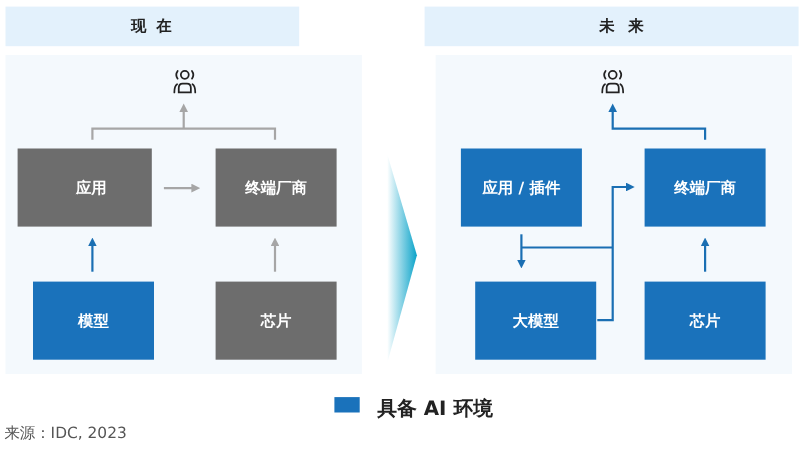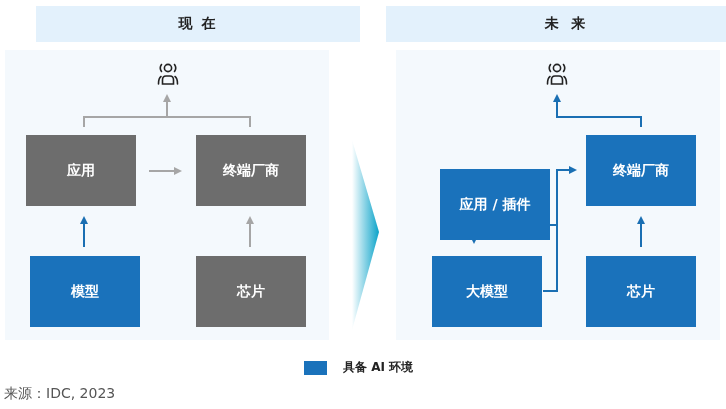--- a/index.html
+++ b/index.html
@@ -8,27 +8,27 @@
   .hdr { position:absolute; top:6px; height:36px; background:#e3f1fc;
          display:flex; align-items:center; justify-content:center;
          font-size:14px; font-weight:bold; color:#222; letter-spacing:2px; }
   .panel { position:absolute; top:50px; height:290px; background:#f4f9fd; }
   .box { position:absolute; width:110px; height:71px; display:flex; align-items:center;
          justify-content:center; color:#ffffff; font-size:14px; font-weight:bold; }
   .gray { background:#6d6d6d; }
   .blue { background:#1a72bb; }
   svg.overlay { position:absolute; left:0; top:0; }
   .legend-swatch { position:absolute; left:304px; top:361px; width:23px; height:14px; background:#1a72bb; }
-  .legend-label { position:absolute; left:343px; top:359px; font-size:12px; font-weight:bold; color:#222; }
+  .legend-label { position:absolute; left:343px; top:359px; font-size:18px; font-weight:bold; color:#222; }
   .source { position:absolute; left:4px; top:385px; font-size:14px; color:#555; }
 </style>
 </head>
 <body>
 
-<div class="hdr" style="left:5px;width:324px;margin-left:31px;">现 在</div>
+<div class="hdr" style="left:5px;width:267px;">现 在</div>
 <div class="hdr" style="left:386px;width:360px;font-family:Liberation Mono, monospace;">未 来</div>
 
 <div class="panel" style="left:5px;width:324px;"></div>
 <div class="panel" style="left:396px;width:324px;"></div>
 
 <svg class="overlay" width="726" height="409">
   <defs>
     <marker id="ah-gray" markerWidth="8" markerHeight="8" refX="4" refY="4" orient="auto" markerUnits="userSpaceOnUse">
       <path d="M0,0 L8,4 L0,8 Z" fill="#a6a6a6"></path>
     </marker>
@@ -75,34 +75,34 @@
   <g stroke="#1a6fb3" stroke-width="2" fill="none">
     <line x1="474" y1="213" x2="474" y2="240" marker-end="url(#ah-blue)"></line>
     <line x1="474" y1="225" x2="557" y2="225"></line>
   </g>
   <g stroke="#1a6fb3" stroke-width="2" fill="none">
     <polyline points="543,291 557,291 557,170 573,170" marker-end="url(#ah-blue)"></polyline>
   </g>
   <line x1="641" y1="247" x2="641" y2="220" stroke="#1a6fb3" stroke-width="2" marker-end="url(#ah-blue)"></line>
 </svg>
 
-<div class="box gray" style="left:26px;top:135px;">
+<div class="box gray" style="left:16px;top:135px;padding-left:12px;">
   <span>应用</span>
 </div>
 <div class="box gray" style="left:196px;top:135px;">
   <span>终端厂商</span>
 </div>
 <div class="box blue" style="left:30px;top:256px;">
   <span>模型</span>
 </div>
 <div class="box gray" style="left:196px;top:256px;">
   <span>芯片</span>
 </div>
 
-<div class="box blue" style="left:440px;top:135px;margin-top:34px;">
+<div class="box blue" style="left:419px;top:135px;">
   <span>应用 / 插件</span>
 </div>
 <div class="box blue" style="left:586px;top:135px;">
   <span>终端厂商</span>
 </div>
 <div class="box blue" style="left:432px;top:256px;">
   <span>大模型</span>
 </div>
 <div class="box blue" style="left:586px;top:256px;">
   <span>芯片</span>

